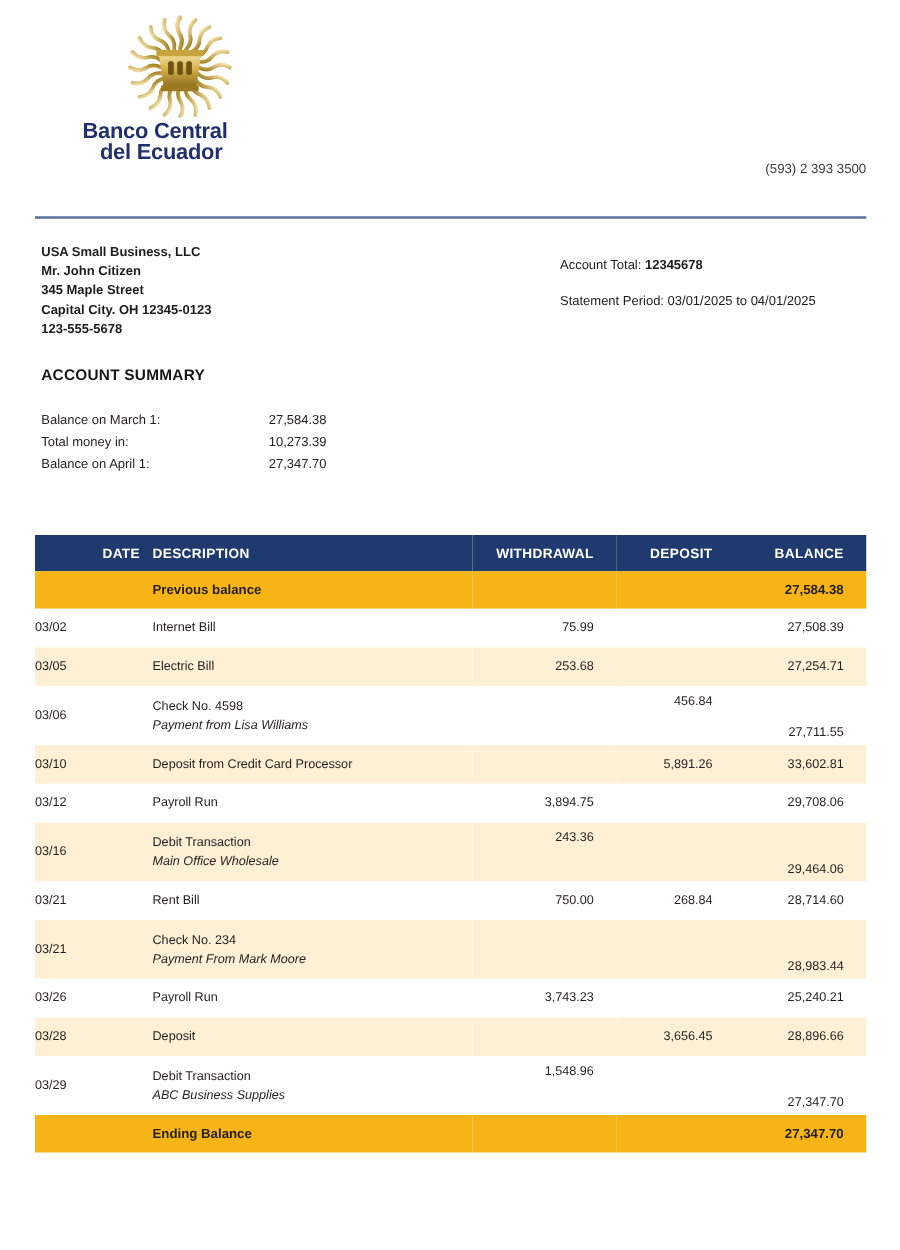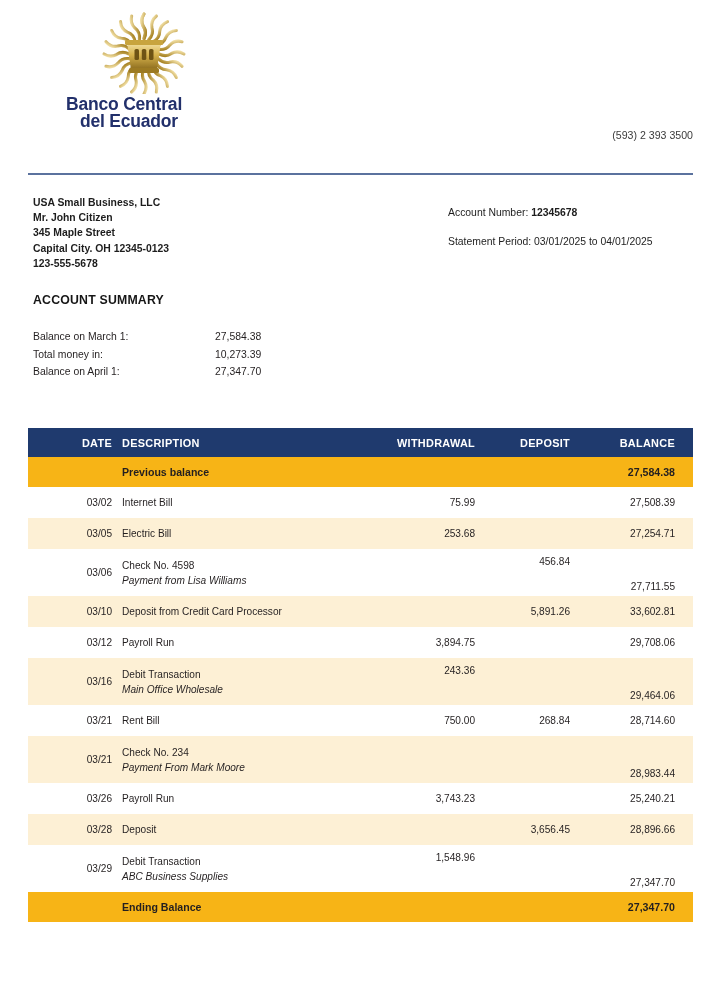--- a/index.html
+++ b/index.html
@@ -130,21 +130,21 @@
   }
   .txn thead th.h-date { text-align: right; padding: 0; }
   .txn thead th.h-desc { text-align: left; padding-left: 10px; }
 
   .txn tbody td {
     padding: 0;
     vertical-align: middle;
     color: #231f20;
   }
   .txn td.d-date {
-    text-align: right;
+    text-align: left;
     font-size: 10.1px;
   }
   .txn td.d-desc {
     text-align: left;
     padding-left: 10px;
     line-height: 15px;
   }
   .txn td.d-desc .sub {
     font-style: italic;
     display: block;
@@ -244,21 +244,21 @@
   <div class="cust-block">
     <div>USA Small Business, LLC</div>
     <div>Mr. John Citizen</div>
     <div>345 Maple Street</div>
     <div>Capital City. OH 12345-0123</div>
     <div>123-555-5678</div>
   </div>
 
   <div class="acct-block">
     <div>
-      <span>Account Number:</span>
+      <span>Account Total:</span>
       <b>12345678</b>
     </div>
     <div class="acct-period">Statement Period: 03/01/2025 to 04/01/2025</div>
   </div>
 
   <div class="summary-title">ACCOUNT SUMMARY</div>
   <table class="summary-table">
     <tbody>
       <tr>
         <td class="k">Balance on March 1:</td>

